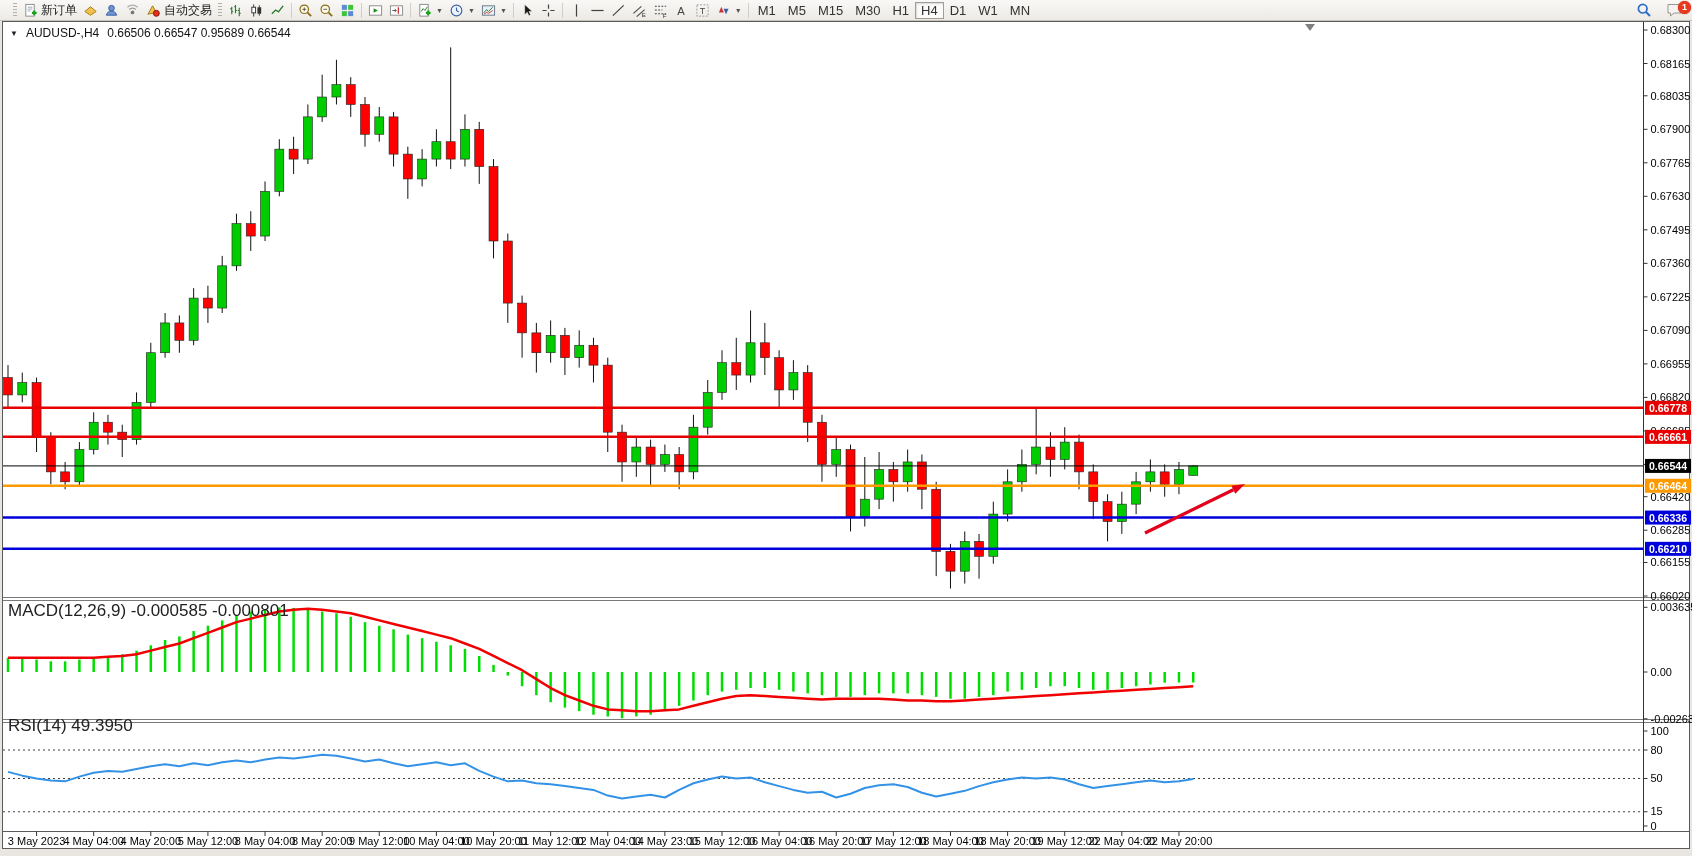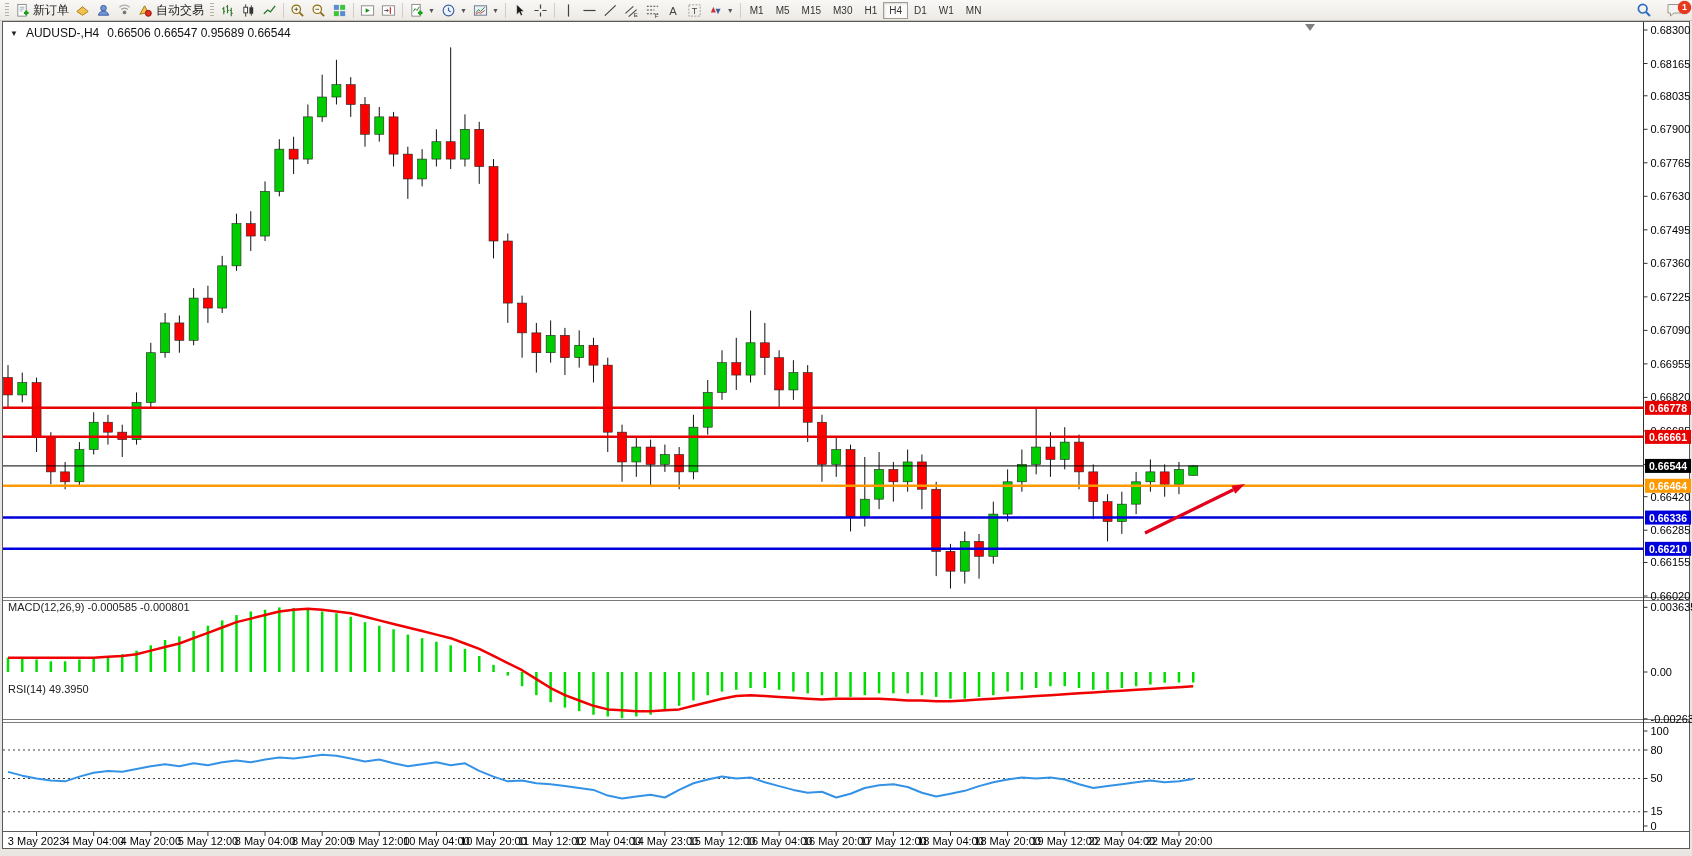--- a/index.html
+++ b/index.html
@@ -1,31 +1,31 @@
 <!DOCTYPE html>
 <html><head>
 <meta charset="utf-8">
 <style>
   html,body{margin:0;padding:0}
   body{width:1692px;height:856px;background:#e9e6e1;font-family:"Liberation Sans",sans-serif;position:relative;overflow:hidden}
   
-  .toolbar{position:absolute;top:0;left:0;right:0;height:20px;background:linear-gradient(#f9f8f6,#edeae5);border-bottom:1px solid #c8c4bd;display:flex;align-items:center;padding:0 2px;z-index:10}
+  .toolbar{position:absolute;top:0;left:0;right:0;height:20px;background:linear-gradient(#f9f8f6,#edeae5);border-bottom:1px solid #c8c4bd;display:flex;align-items:center;padding:0 10px;z-index:10}
   .grip{width:4px;height:14px;margin:0 3px;background:repeating-linear-gradient(to bottom,#b5b1a9 0 1px,rgba(0,0,0,0) 1px 3px)}
   .tb-sep{width:1px;height:15px;background:#d2cec7;margin:0 3px}
   .tb-btn{height:18px;min-width:20px;border:1px solid rgba(0,0,0,0);background:none;display:inline-flex;align-items:center;justify-content:center;gap:3px;font-size:12px;color:#222;padding:0 2px;font-family:inherit}
-  .tf-btn{font-size:10px;color:#333;padding:0 5px;height:17px;border:1px solid rgba(0,0,0,0);background:none;font-family:inherit}
+  .tf-btn{font-size:13px;color:#333;padding:0 5px;height:17px;border:1px solid rgba(0,0,0,0);background:none;font-family:inherit}
   .tf-btn.active{background:#fcfbf9;border:1px solid #a19d96;box-shadow:inset 1px 1px 2px rgba(0,0,0,.14)}
   .caret{font-size:7px;color:#555;margin-left:1px}
   .tb-right{position:absolute;right:5px;top:0;height:20px;display:flex;align-items:center;gap:8px}
   .badge{position:absolute;top:-1px;right:-7px;background:#e8391d;color:#fff;font-size:9px;font-weight:bold;border-radius:8px;min-width:13px;height:13px;line-height:13px;text-align:center;box-shadow:0 0 1px #a00}
   .bubble-wrap{position:relative;width:18px;height:16px}
   
   .chart-title{position:absolute;left:10px;top:26px;font-size:12px;color:#111;z-index:5;display:flex;gap:8px;align-items:center}
   .chart-title .tri{font-size:8px;color:#222}
-  .pane-label{position:absolute;left:8px;font-size:11px;color:#222;z-index:5}
+  .pane-label{position:absolute;left:8px;font-size:17px;color:#222;z-index:5}
   svg text{font-family:"Liberation Sans",sans-serif}
 </style>
 </head>
 <body>
 
 <div class="toolbar">
   <div class="grip"></div>
 
   <button class="tb-btn">
     <svg width="15" height="15" viewBox="0 0 16 16">
@@ -636,13 +636,13 @@
       <polygon points="1245,484 1235.2621931696933,493.6713555479899 1231.3900589892912,485.7690408941077" fill="#e2001a"></polygon>
     </g>
   </svg>
 
 <div class="chart-title">
   <span class="tri">▼</span>
   <span>AUDUSD-,H4</span>
   <span>0.66506 0.66547 0.95689 0.66544</span>
 </div>
 <div class="pane-label" style="top:601px">MACD(12,26,9) -0.000585 -0.000801</div>
-<div class="pane-label" style="top:683px">RSI(14) 49.3950</div>
+<div class="pane-label" style="top:716px">RSI(14) 49.3950</div>
 
 </body></html>

